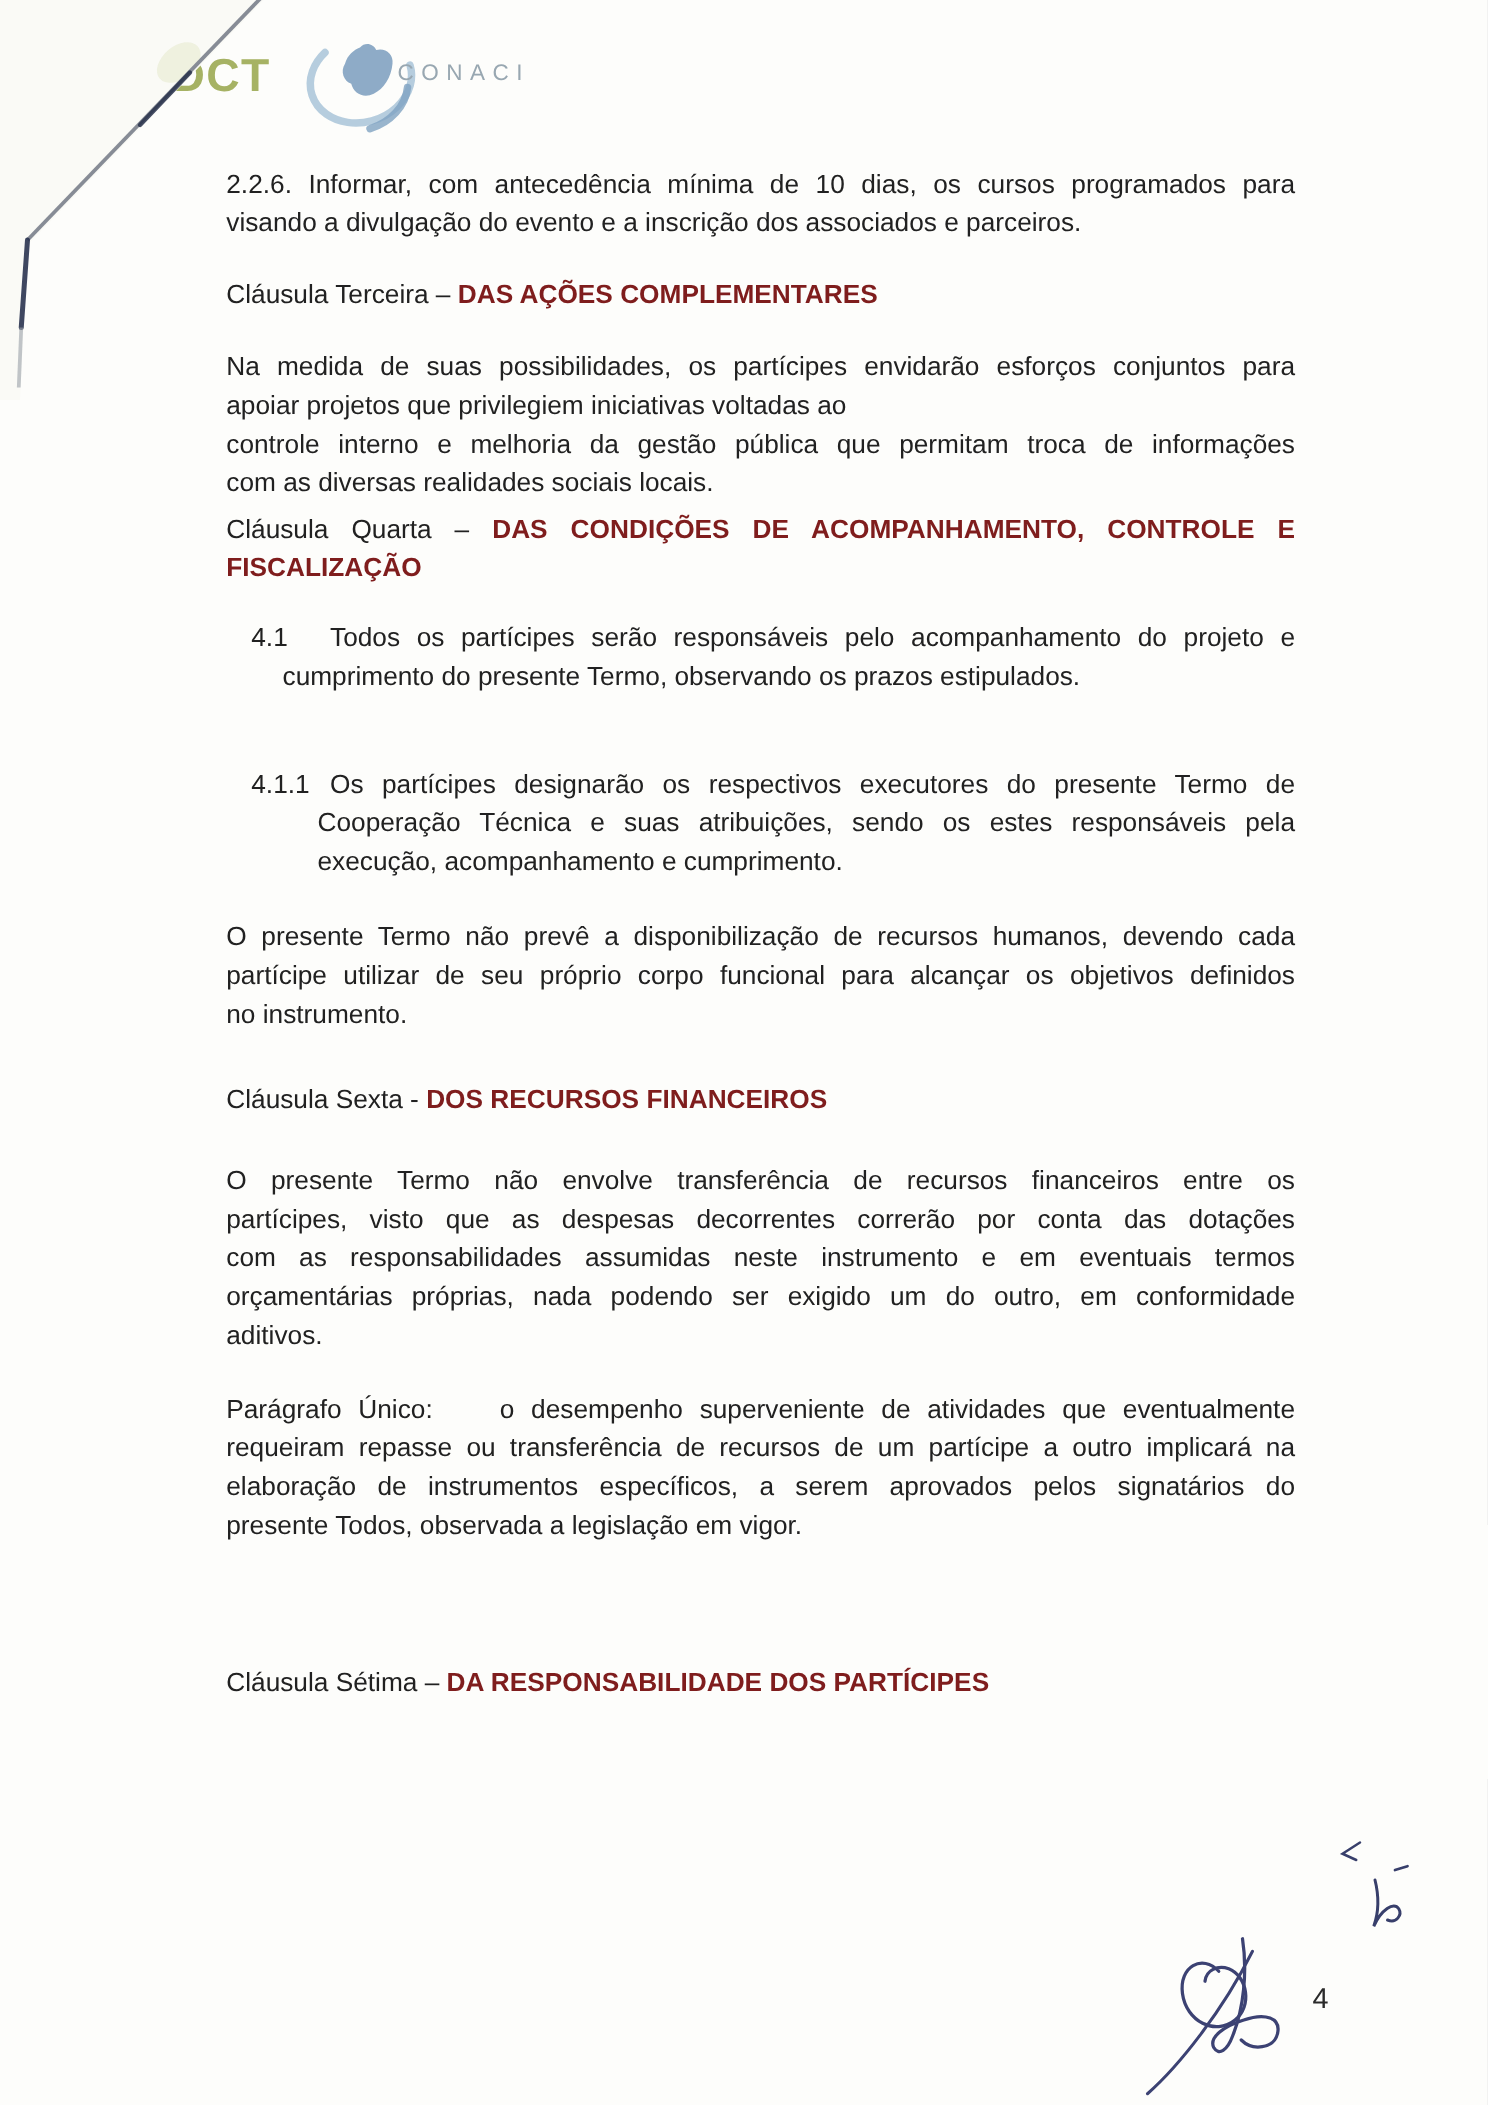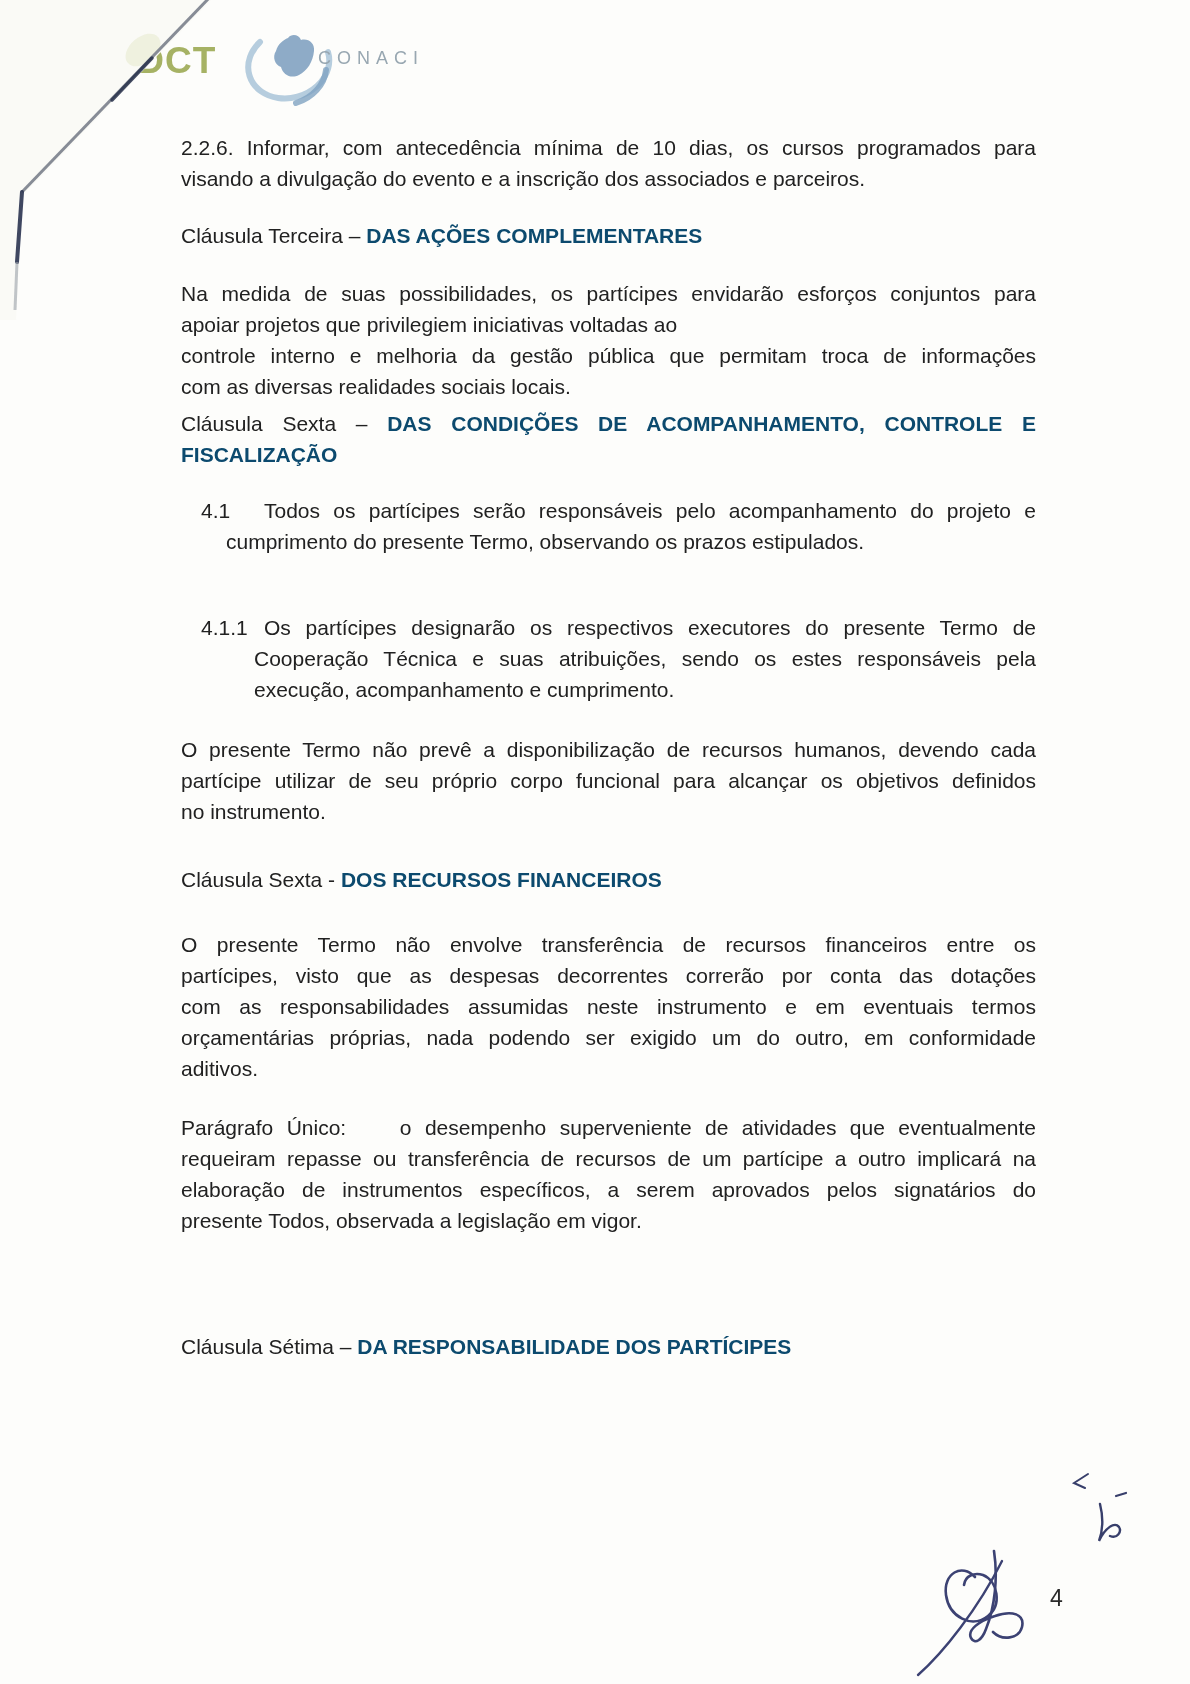--- a/index.html
+++ b/index.html
@@ -23,21 +23,21 @@
   }
   
   .crease{position:absolute;left:0;top:0;z-index:5;}
   
   .doc{
     position:absolute;left:167px;top:132px;width:855px;
     font-size:21px;line-height:31px;margin-left:14px;
   }
   .ln{min-height:31px;text-align:left;}
   .ln.j{text-align:justify;text-align-last:justify;}
-  .hb{font-weight:bold;color:#0c4a6e;}
+  .hb{font-weight:bold;color:#7f1d1d;}
   .para,.heading,.item{margin:0;}
   .item{position:relative;}
   .inum{position:absolute;left:20px;top:0;}
   .pl83{padding-left:83px;}
   .pl45{padding-left:45px;}
   .pl73{padding-left:73px;}
   .mt26{margin-top:26px;}  .mt27{margin-top:27px;}  .mt6{margin-top:6px;}
   .mt25{margin-top:25px;}  .mt55{margin-top:55px;}  .mt63{margin-top:63px;}
   .mt29{margin-top:29px;}  .mt37{margin-top:37px;}  .mt34{margin-top:34px;}
   .mt28{margin-top:28px;}  .mt95{margin-top:95px;}  .mt32{margin-top:32px;}
@@ -85,21 +85,21 @@
     </div>
 
     <div class="para mt27">
       <div class="ln j">Na medida de suas possibilidades, os partícipes envidarão esforços conjuntos para</div>
       <div class="ln">apoiar projetos que privilegiem iniciativas voltadas ao</div>
       <div class="ln j">controle interno e melhoria da gestão pública que permitam troca de informações</div>
       <div class="ln">com as diversas realidades sociais locais.</div>
     </div>
 
     <div class="heading mt6">
-      <div class="ln j"><span>Cláusula Sexta –</span> <span class="hb">DAS CONDIÇÕES DE ACOMPANHAMENTO, CONTROLE E</span></div>
+      <div class="ln j"><span>Cláusula Quarta –</span> <span class="hb">DAS CONDIÇÕES DE ACOMPANHAMENTO, CONTROLE E</span></div>
       <div class="ln hb">FISCALIZAÇÃO</div>
     </div>
 
     <div class="item mt25">
       <span class="inum">4.1</span>
       <div class="ln j pl83">Todos os partícipes serão responsáveis pelo acompanhamento do projeto e</div>
       <div class="ln pl45">cumprimento do presente Termo, observando os prazos estipulados.</div>
     </div>
 
     <div class="item mt55">

